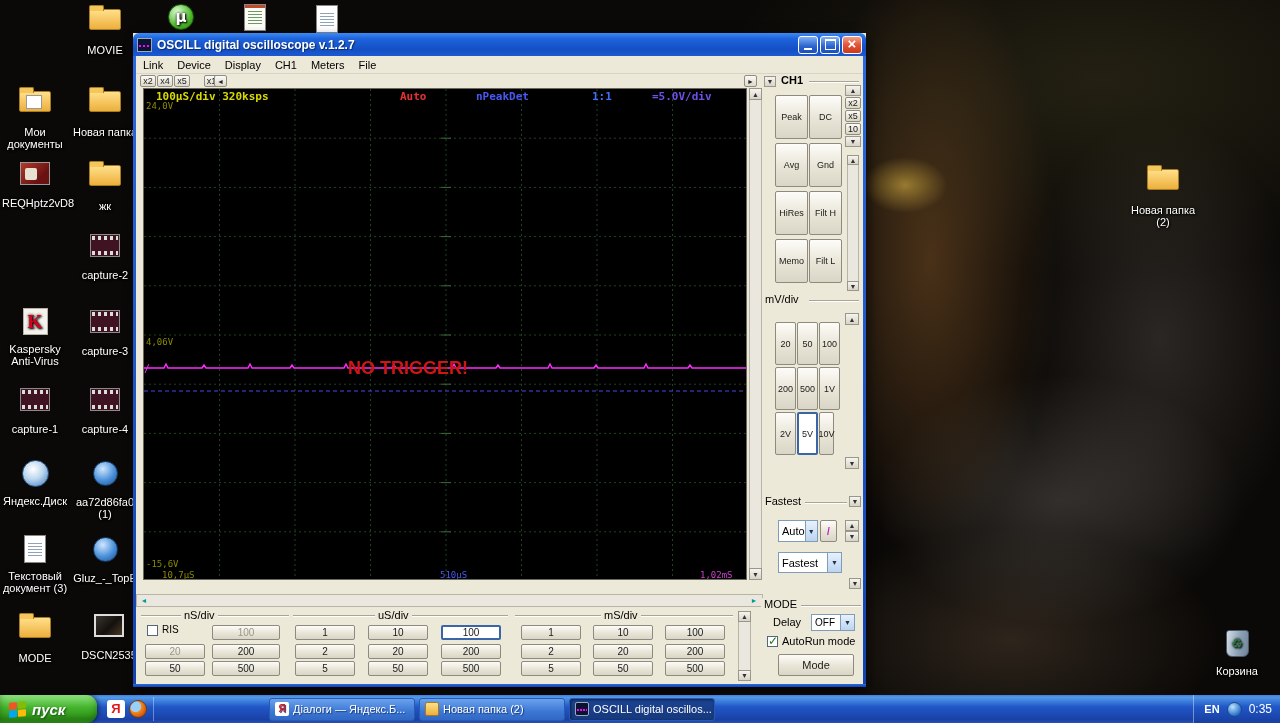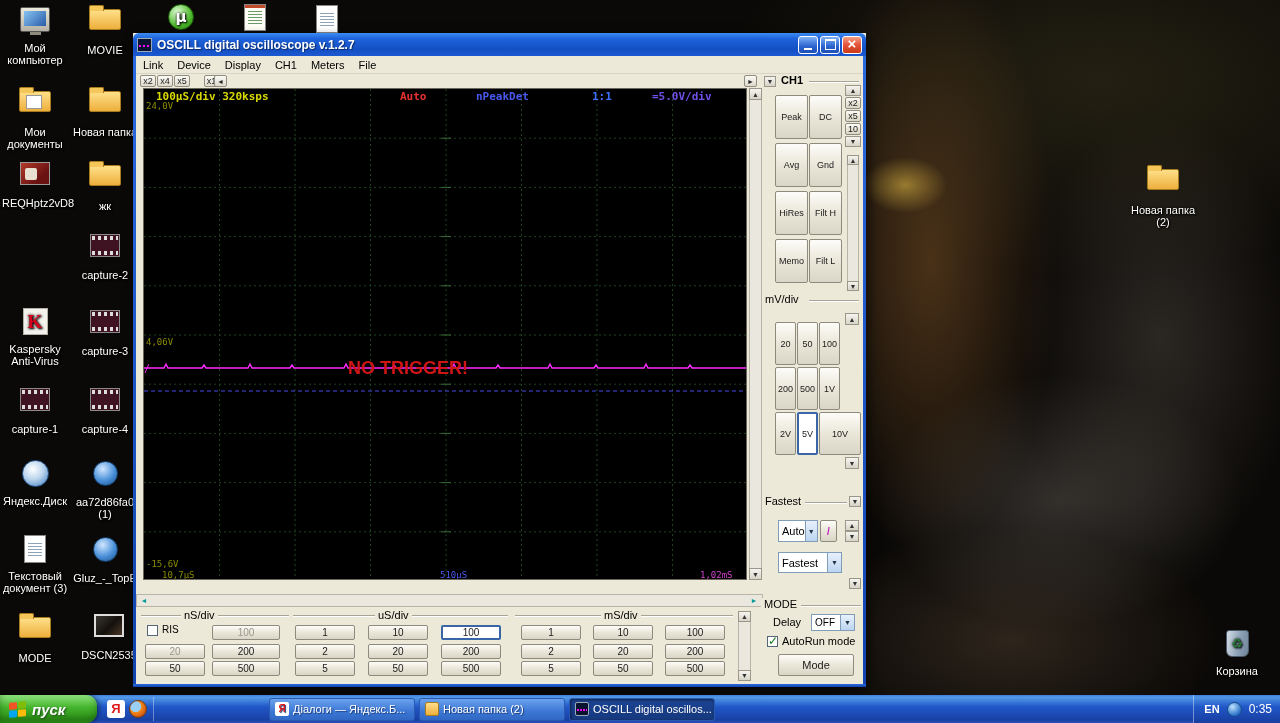--- a/index.html
+++ b/index.html
@@ -123,26 +123,20 @@
       <div class="ico">
         <div class="ico-notepad"></div>
       </div>
     </div>
   <div class="desk-icon" style="left:294px;top:2px">
       <div class="ico">
         <div class="ico-page"></div>
       </div>
     </div>
 
-  <div class="desk-icon" style="left:2px;top:4px">
-      <div class="ico">
-        <div class="ico-computer"></div>
-      </div>
-      <div>Мой компьютер</div>
-    </div>
   <div class="desk-icon" style="left:2px;top:82px">
       <div class="ico">
         <div class="ico-folder ico-folder-docs"></div>
       </div>
       <div>Мои документы</div>
     </div>
   <div class="desk-icon" style="left:2px;top:156px">
       <div class="ico">
         <div class="ico-video"></div>
       </div>
@@ -340,21 +334,21 @@
       <span class="sb arr a-up" style="left:712px;top:280px;width:14px;height:12px"></span>
 
       <span class="btn small" style="left:642px;top:289px;width:21px;height:43px">20</span>
       <span class="btn small" style="left:664px;top:289px;width:21px;height:43px">50</span>
       <span class="btn small" style="left:686px;top:289px;width:21px;height:43px">100</span>
       <span class="btn small" style="left:642px;top:334px;width:21px;height:43px">200</span>
       <span class="btn small" style="left:664px;top:334px;width:21px;height:43px">500</span>
       <span class="btn small" style="left:686px;top:334px;width:21px;height:43px">1V</span>
       <span class="btn small" style="left:642px;top:379px;width:21px;height:43px">2V</span>
       <span class="btn small sel" style="left:664px;top:379px;width:21px;height:43px">5V</span>
-      <span class="btn small" style="left:686px;top:379px;width:42px;height:43px">10V</span>
+      <span class="btn small" style="left:686px;top:379px;width:15px;height:43px">10V</span>
       <span class="sb arr a-dn" style="left:712px;top:424px;width:14px;height:12px"></span>
 
       <span class="lab" style="left:632px;top:462px">Fastest</span>
       <div class="grp-line" style="left:672px;top:469px;width:42px"></div>
       <span class="sb arr a-dn" style="left:716px;top:463px;width:12px;height:11px"></span>
 
       <span class="combo" style="left:645px;top:487px;width:40px;height:22px">
           <span>Auto</span>
           <span class="dd">▼</span>
         </span>

